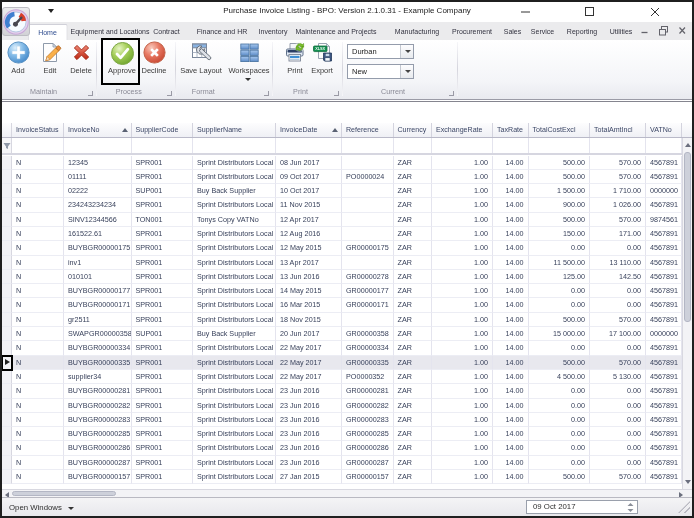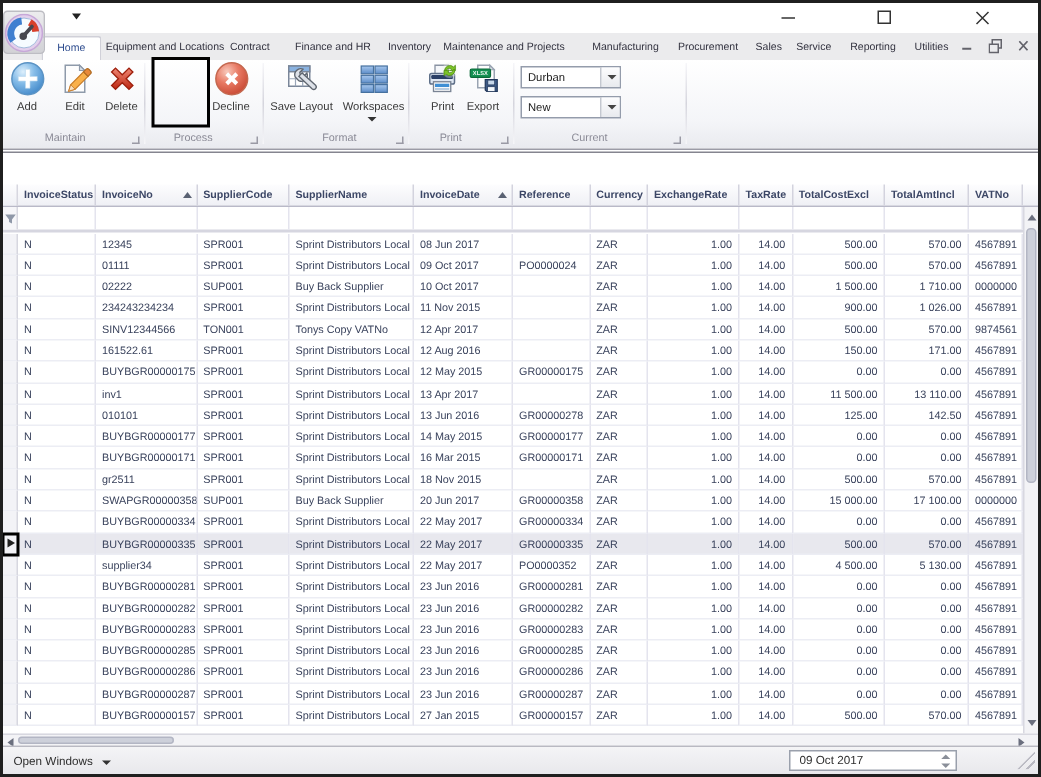--- a/index.html
+++ b/index.html
@@ -28,21 +28,21 @@
 .combo .ca:after { content:""; position:absolute; left:3.5px; top:5px; border-left:3px solid transparent; border-right:3px solid transparent; border-top:3.5px solid #444; }
 .approve-box { position:absolute; left:99px; top:-2px; width:39px; height:47px; border:2px solid #000; z-index:5; }
 .wsarrow { position:absolute; left:243px; top:37.5px; width:0; height:0; border-left:3px solid transparent; border-right:3px solid transparent; border-top:3.5px solid #333; }
 
 .gridwrap { position:absolute; left:2px; top:101px; right:2px; bottom:21px; background:#fff; border-top:1px solid #85858f; }
 .grouppanel { position:absolute; left:0; top:0; width:100%; height:21px;
   background:linear-gradient(117deg, #e4e3ea 0%, #e4e3ea 61%, #cbb8e4 70%, #f6f2fc 76%, #c4aee0 83%, #ddd7e8 91%, #e2e0e9 100%);
   border-bottom:1px solid #b9b9c4; font-size:7.5px; color:#a5a2ae; line-height:20px; padding-left:5px; }
 .hdr { position:absolute; left:0; top:21px; width:692px; height:15px; display:flex;
   background:linear-gradient(#fdfdfe,#eff0f5); border-bottom:1px solid #b9b9c8; }
-.hdr .h { font-size:7.1px; color:#3c4766; line-height:14px; padding-left:4px; border-right:1px solid #d3d3de; position:relative; white-space:nowrap; overflow:hidden;font-weight:bold; }
+.hdr .h { font-size:7.1px; color:#3c4766; line-height:14px; padding-left:4px; border-right:1px solid #d3d3de; position:relative; white-space:nowrap; overflow:hidden; }
 .sort { position:absolute; right:3px; top:5px; width:0; height:0; border-left:3px solid transparent; border-right:3px solid transparent; border-bottom:4px solid #5a6273; }
 .ind { width:10px; flex:none; background:#f3f3f7; border-right:1px solid #d7d7e0; position:relative; }
 .hind { background:linear-gradient(#fdfdfe,#eff0f5); }
 .find { background:#f6f6f9; }
 .find svg { position:absolute; left:1px; top:4px; }
 .filter { position:absolute; left:0; top:36px; width:692px; height:16.5px; display:flex; background:#fff; border-bottom:2px solid #d6d6e0; }
 .filter span { border-right:1px solid #e4e4ee; height:100%; }
 .rowsarea { position:absolute; left:0; top:53.5px; width:692px; }
 .r { display:flex; height:14.3px; background:#fff; }
 .r span { font-size:7.2px; color:#39425c; line-height:13.5px; padding-left:4px; border-right:1px solid #e4e4ee; border-bottom:1px solid #ecedf4; white-space:nowrap; overflow:hidden; }
@@ -75,20 +75,21 @@
 .owarr { position:absolute; left:66px; top:9px; width:0; height:0; border-left:3px solid transparent; border-right:3px solid transparent; border-top:3.5px solid #333; }
 .datebox { position:absolute; right:54px; top:2px; width:112px; height:14px; background:#fff; border:1px solid #9aa0ac; line-height:12px; padding-left:6px; }
 .spin { position:absolute; right:2px; top:1px; width:9px; height:11px; }
 .grip { position:absolute; right:2px; bottom:3px; width:12px; height:12px;
   background:repeating-linear-gradient(135deg, transparent 0 3px, #b9b9c2 3px 4.6px); clip-path:polygon(100% 0, 100% 100%, 0 100%); }
 </style></head>
 <body>
 <div class="frame"></div>
 <div class="titlebar">
   <div class="qat"></div>
+  <div class="title">Purchase Invoice Listing - BPO: Version 2.1.0.31 - Example Company</div>
   <svg class="wbtn" style="right:152px" width="30" height="20">
       <line x1="11" y1="10" x2="20" y2="10" stroke="#333" stroke-width="1"></line>
     </svg>
   <svg class="wbtn" style="right:88px" width="30" height="20">
       <rect x="11.5" y="5.5" width="8" height="8" fill="none" stroke="#333" stroke-width="1"></rect>
     </svg>
   <svg class="wbtn" style="right:22px" width="30" height="20">
       <path d="M11 6 L19 14 M19 6 L11 14" stroke="#333" stroke-width="1"></path>
     </svg>
 </div>
@@ -154,20 +155,34 @@
 <defs>
             <linearGradient id="gr" x1="0" y1="0" x2="0" y2="1">
               <stop offset="0" stop-color="#f08875"></stop>
               <stop offset="1" stop-color="#bb2510"></stop>
             </linearGradient>
           </defs>
 <path d="M4.4 7 L7 4.4 L11.5 8.9 L16 4.4 L18.6 7 L14.1 11.5 L18.6 16 L16 18.6 L11.5 14.1 L7 18.6 L4.4 16 L8.9 11.5 Z" fill="url(#gr)" stroke="#9e1f0c" stroke-width="0.9"></path>
 </svg></div>
       <div class="rlb">Delete</div>
     </div>
+    <div class="rbtn" style="left:102px;width:36px">
+      <div class="ric"><svg width="25" height="25" viewBox="0 0 25 25">
+<defs>
+            <radialGradient id="gg" cx="35%" cy="28%" r="80%">
+              <stop offset="0" stop-color="#e6f4c4"></stop>
+              <stop offset="0.45" stop-color="#a6cf5a"></stop>
+              <stop offset="1" stop-color="#6da32c"></stop>
+            </radialGradient>
+          </defs>
+<circle cx="12.5" cy="12.5" r="11" fill="url(#gg)" stroke="#7fa848" stroke-width="1"></circle>
+<path d="M7 13l3.6 3.8 7.3-8.6" fill="none" stroke="#fff" stroke-width="2.8" stroke-linecap="round" stroke-linejoin="round"></path>
+</svg></div>
+      <div class="rlb">Approve</div>
+    </div>
     <div class="rbtn" style="left:135px;width:34px">
       <div class="ric"><svg width="23" height="23" viewBox="0 0 23 23">
 <defs>
             <radialGradient id="gd" cx="35%" cy="28%" r="80%">
               <stop offset="0" stop-color="#f8cabc"></stop>
               <stop offset="0.45" stop-color="#e87a64"></stop>
               <stop offset="1" stop-color="#c64530"></stop>
             </radialGradient>
           </defs>
 <circle cx="11.5" cy="11.5" r="10.6" fill="url(#gd)" stroke="#c4684f" stroke-width="1"></circle>
@@ -233,21 +248,21 @@
       <div class="rlb">Export</div>
     </div>
   <div class="approve-box"></div>
   <div class="wsarrow"></div>
   <div class="glabel" style="left:2px;width:79px">Maintain</div>
     <div class="gsep" style="left:94px"></div>
     <div class="glaunch" style="left:86px"></div>
     <div class="glabel" style="left:94px;width:65.5px">Process</div>
     <div class="gsep" style="left:172.5px"></div>
     <div class="glaunch" style="left:164.5px"></div>
-    <div class="glabel" style="left:182px;width:84.5px">Format</div>
+    <div class="glabel" style="left:159px;width:84.5px">Format</div>
     <div class="gsep" style="left:270px"></div>
     <div class="glaunch" style="left:262px"></div>
     <div class="glabel" style="left:270px;width:57px">Print</div>
     <div class="gsep" style="left:340px"></div>
     <div class="glaunch" style="left:332px"></div>
     <div class="glabel" style="left:340px;width:102px">Current</div>
     <div class="gsep" style="left:455px"></div>
     <div class="glaunch" style="left:447px"></div>
   <div class="combo" style="top:3.5px">Durban<span class="ca"></span></div>
   <div class="combo" style="top:23.5px">New<span class="ca"></span></div>

